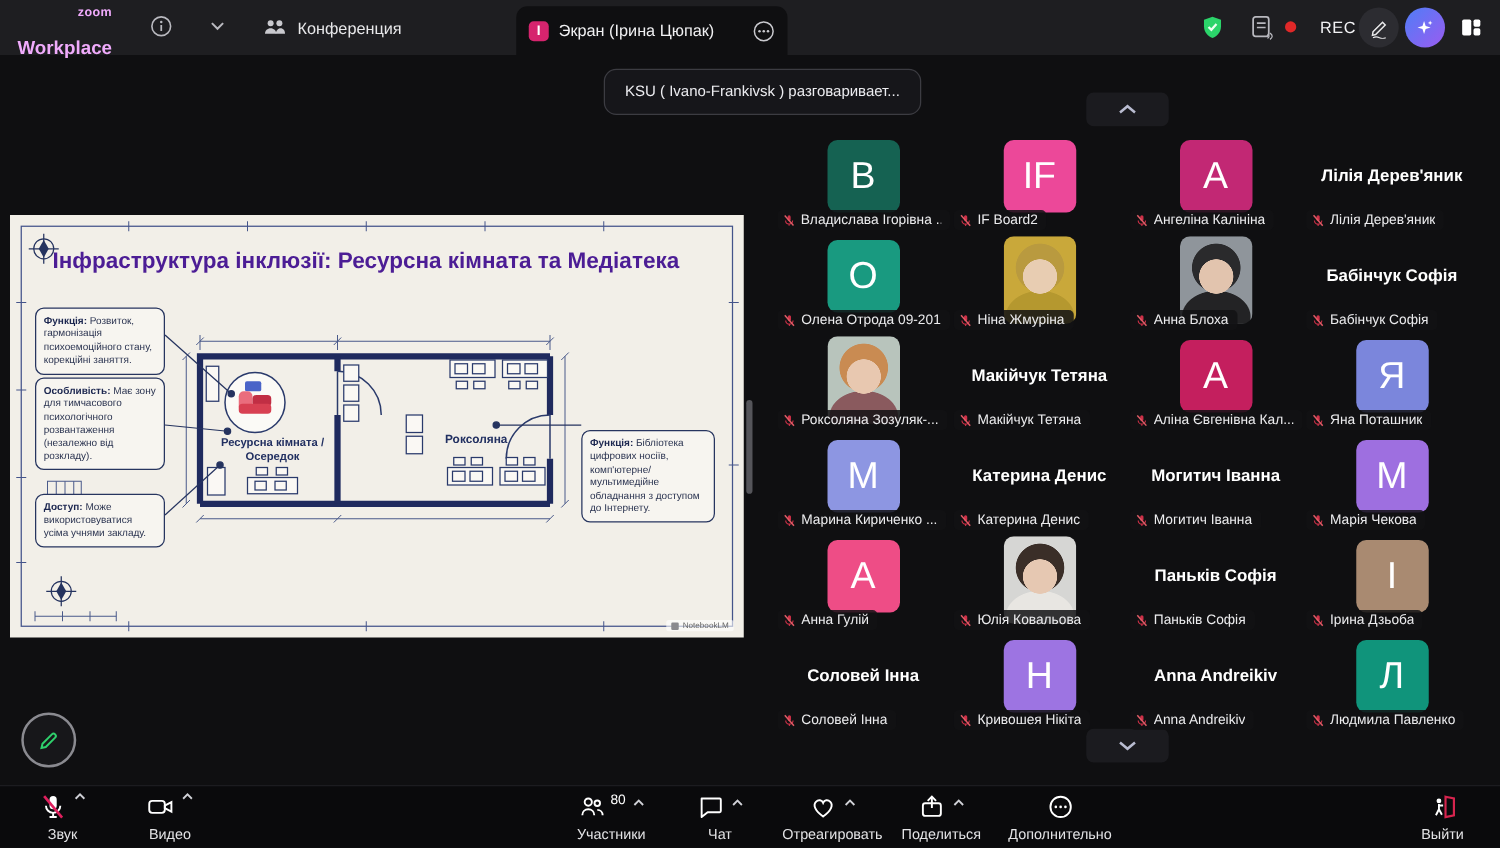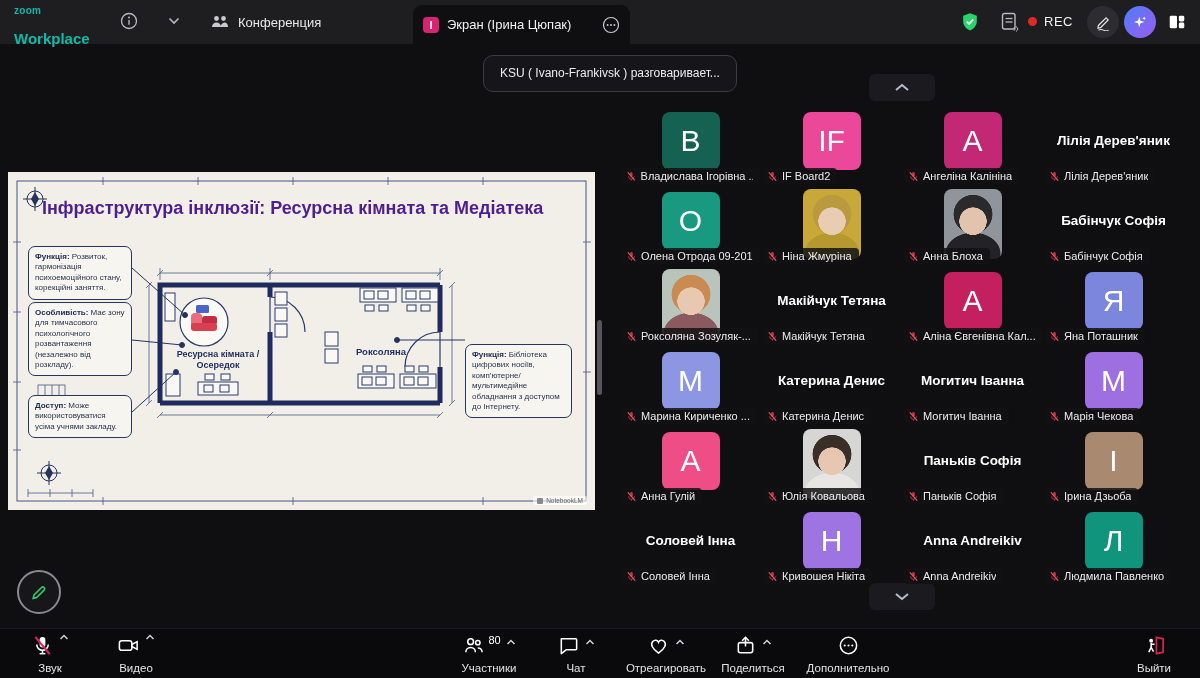--- a/index.html
+++ b/index.html
@@ -1,32 +1,32 @@
 <!DOCTYPE html>
 <html><head>
 <meta charset="utf-8">
 <style>
   * { margin:0; padding:0; box-sizing:border-box; }
   html,body { width:1200px; height:678px; overflow:hidden; background:#0f0f11;
     font-family:"Liberation Sans", sans-serif; }
 
   
   #topbar { position:absolute; left:0; top:0; width:1200px; height:44px; background:#1e1e21; }
-  .logo { position:absolute; left:14px; top:6px; color:#14b8a6; line-height:1; }
+  .logo { position:absolute; left:14px; top:6px; color:#f0abfc; line-height:1;text-align:right; }
   .logo .l1 { font-size:10px; font-weight:bold; letter-spacing:.3px; }
   .logo .l2 { font-size:15px; font-weight:bold; margin-top:15px; }
   .tb-ic { position:absolute; top:12px; cursor:default; }
   .tab-meeting { position:absolute; left:196px; top:0; height:44px; display:flex; align-items:center; gap:8px;
     color:#e8e8ea; font-size:13px; padding:0 14px; }
   .tab-screen { position:absolute; left:413px; top:5px; width:217px; height:39px; background:#0f0f11;
     border-radius:9px 9px 0 0; display:flex; align-items:center; gap:8px; padding:0 10px; color:#f0f0f2; font-size:13px; }
   .tab-badge { width:16px; height:16px; border-radius:4px; background:#d6246e; color:#fff; font-size:11px;
     font-weight:bold; display:flex; align-items:center; justify-content:center; flex:0 0 auto; }
   .tab-screen .lbl { flex:1 1 auto; white-space:nowrap; overflow:hidden; }
-  .rec-wrap { position:absolute; left:1028px; top:14px; display:flex; align-items:center; gap:7px; }
+  .rec-wrap { position:absolute; left:1028px; top:14px; display:flex; align-items:center; gap:19px; }
   .rec-dot { width:9px; height:9px; border-radius:50%; background:#e02828; }
   .rec-txt { color:#f2f2f4; font-size:13px; letter-spacing:.5px; }
   .circle-btn { position:absolute; top:6px; width:32px; height:32px; border-radius:50%; background:#2c2c31;
     display:flex; align-items:center; justify-content:center; }
   .ai-btn { background:linear-gradient(135deg,#4f7df7,#9a5cf0); }
 
   
   .notify { position:absolute; left:483px; top:55px; height:37px; line-height:35px; padding:0 16px;
     background:#16161a; border:1px solid #3c3c42; border-radius:10px; color:#ececf0; font-size:12px; white-space:nowrap; }
 

